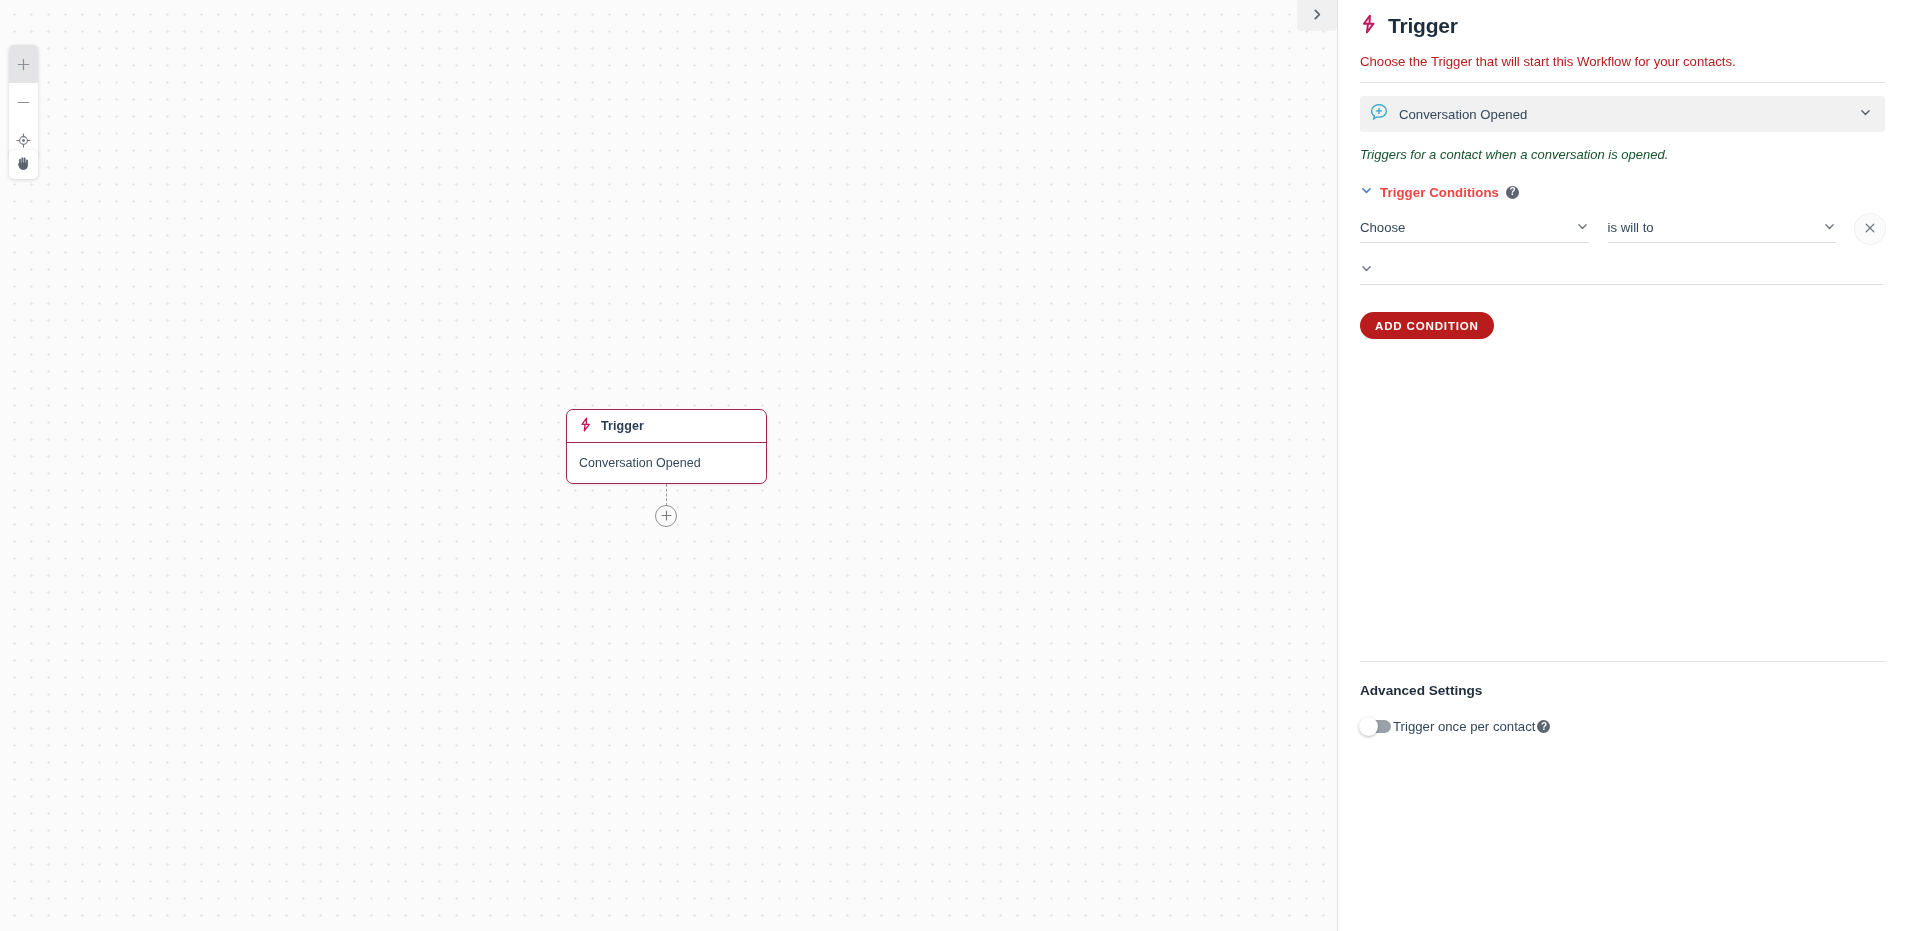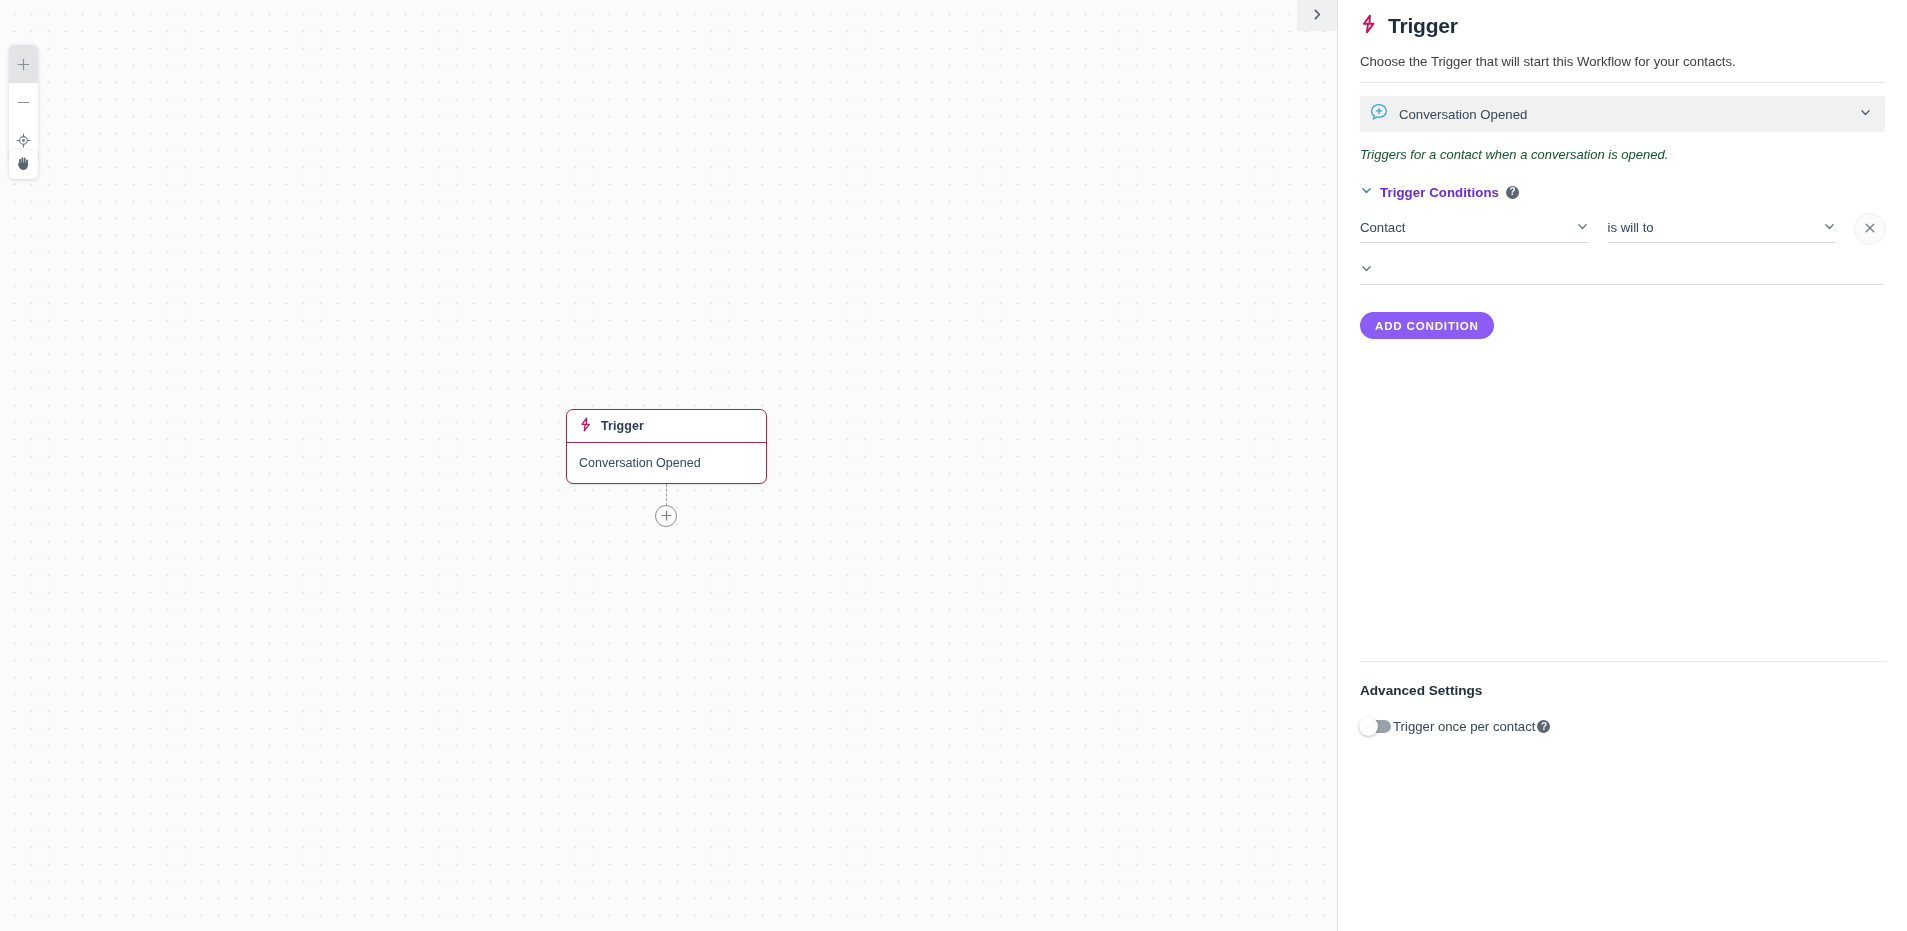--- a/index.html
+++ b/index.html
@@ -123,21 +123,21 @@
   #panel-head {
     display: flex; align-items: center; gap: 11px;
     padding-top: 14px;
   }
   #panel-title {
     font-size: 21px; font-weight: bold; color: #1f2d3d;
     letter-spacing: -.2px;
   }
   #panel-subtitle {
     margin-top: 16px;
-    font-size: 13.2px; color: #404040;
+    font-size: 13.2px; color: #b91c1c;
   }
   .hr {
     height: 1px; background: #e4e4e6;
     margin-top: 13px;
   }
 
   
   #trigger-select {
     margin-top: 13px;
     height: 36px;
@@ -157,21 +157,21 @@
     font-size: 13px; font-style: italic; color: #14532d;
   }
 
   
   #conditions-head {
     margin-top: 21px;
     display: flex; align-items: center; gap: 7px;
     cursor: pointer;
   }
   #conditions-head .ch-label {
-    font-size: 13.2px; font-weight: bold; color: #6d28d9;
+    font-size: 13.2px; font-weight: bold; color: #ef4444;
     letter-spacing: .1px;
   }
   .help-dot {
     width: 13px; height: 13px; border-radius: 50%;
     background: #5c6570;
     color: #ffffff;
     font-size: 10px; font-weight: bold;
     display: inline-flex; align-items: center; justify-content: center;
     line-height: 1;
     cursor: pointer;
@@ -209,21 +209,21 @@
     cursor: pointer;
     flex: none;
   }
 
   #add-condition {
     margin-top: 27px;
     height: 27px;
     padding: 0 15px;
     border: none;
     border-radius: 14px;
-    background: #8b5cf6;
+    background: #b91c1c;
     color: #ffffff;
     font-family: "Liberation Sans", sans-serif;
     font-size: 11.6px; font-weight: bold;
     letter-spacing: .8px;
     cursor: pointer;
     display: inline-flex; align-items: center;
   }
 
   
   #advanced {
@@ -366,21 +366,21 @@
         <svg width="13" height="13" viewBox="0 0 13 13" fill="none" stroke="#4a7fd6" stroke-width="1.6" stroke-linecap="round" stroke-linejoin="round">
             <path d="M2.9 4.8 6.5 8.4l3.6-3.6"></path>
           </svg>
       </span>
       <span class="ch-label">Trigger Conditions</span>
       <span class="help-dot">?</span>
     </div>
 
     <div class="cond-row">
       <div class="field" id="field-source">
-        <span class="fv">Contact</span>
+        <span class="fv">Choose</span>
         <span class="chev">
           <svg width="13" height="13" viewBox="0 0 13 13" fill="none" stroke="#6f7780" stroke-width="1.4" stroke-linecap="round" stroke-linejoin="round">
               <path d="M2.9 4.8 6.5 8.4l3.6-3.6"></path>
             </svg>
         </span>
       </div>
       <div class="field" id="field-operator">
         <span class="fv">is will to</span>
         <span class="chev">
           <svg width="13" height="13" viewBox="0 0 13 13" fill="none" stroke="#6f7780" stroke-width="1.4" stroke-linecap="round" stroke-linejoin="round">

